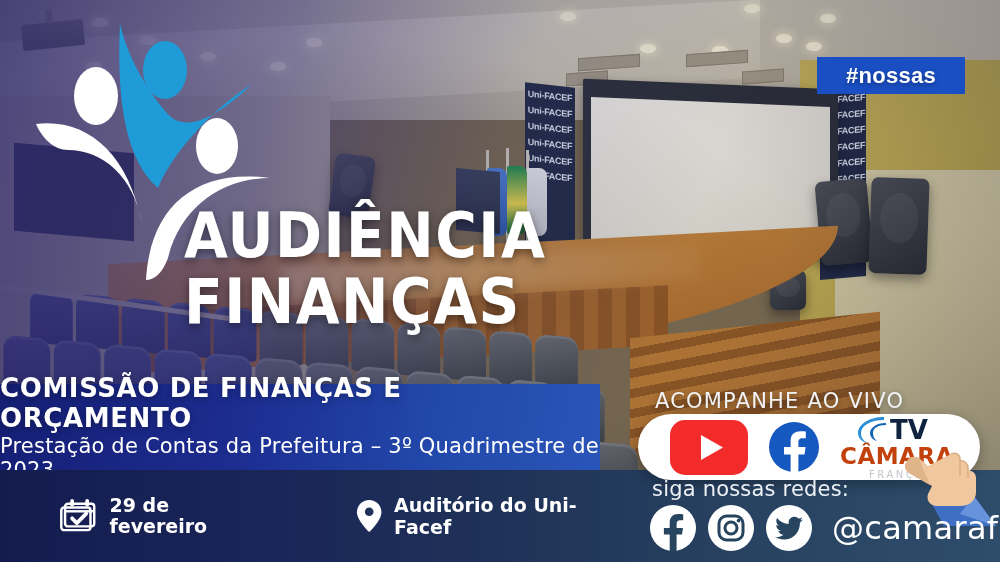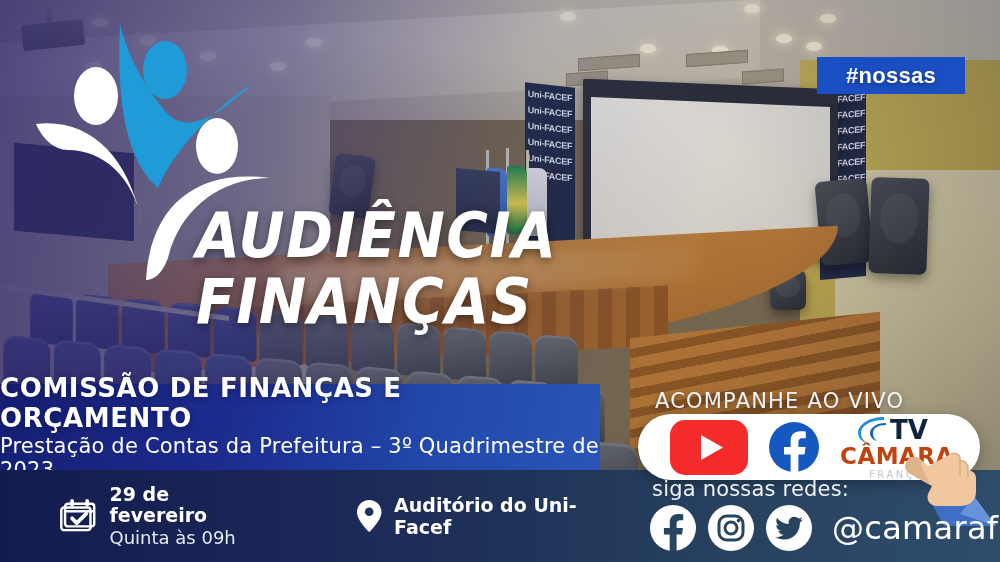--- a/index.html
+++ b/index.html
@@ -162,23 +162,22 @@
   .tint2{
     position:absolute;inset:0;
     background:radial-gradient(120% 95% at 30% 45%,rgba(0,0,0,0) 40%,rgba(12,14,40,.38) 100%);
   }
 
   
   .logo{position:absolute;left:24px;top:12px;width:270px;height:275px;}
 
   
   .title-wrap{
-    position:absolute;left:196px;top:206px;
+    position:absolute;left:184px;top:206px;
     text-shadow:0 3px 10px rgba(0,0,0,.45);
-    font-style:italic;
   }
   .title-line{
     color:#fff;font-weight:bold;letter-spacing:1.5px;line-height:.95;
     font-family:"DejaVu Sans","Liberation Sans",sans-serif;
     font-stretch:condensed;
   }
   .t1{font-size:63px;}
   .t2{font-size:63px;margin-top:6px;}
 
   
@@ -457,21 +456,20 @@
       <svg width="42" height="42" viewBox="0 0 42 42">
         <rect x="3.5" y="12" width="31" height="24" rx="3" fill="none" stroke="#fff" stroke-width="2.6"></rect>
         <rect x="7.5" y="8" width="31" height="24" rx="3" fill="none" stroke="#fff" stroke-width="2.6"></rect>
         <line x1="7.5" y1="16" x2="38.5" y2="16" stroke="#fff" stroke-width="2.6"></line>
         <rect x="13" y="3" width="4" height="8" rx="2" fill="#fff"></rect>
         <rect x="29" y="3" width="4" height="8" rx="2" fill="#fff"></rect>
         <path d="M15 23.5 l5 5 l10 -10" fill="none" stroke="#fff" stroke-width="4" stroke-linecap="round" stroke-linejoin="round"></path>
       </svg>
       <div>
         <div class="info-txt-strong">29 de fevereiro</div>
-        <div class="info-txt-light">Quinta às 09h</div>
       </div>
     </div>
 
     <div class="info-item place">
       <svg width="28" height="36" viewBox="0 0 28 36">
         <path d="M14 1 C6.8 1 1 6.8 1 14 C1 23 14 35 14 35 C14 35 27 23 27 14 C27 6.8 21.2 1 14 1 Z" fill="#fff"></path>
         <circle cx="14" cy="13.5" r="4.6" fill="#1f3258"></circle>
       </svg>
       <div class="place-txt">Auditório do Uni-Facef</div>
     </div>

